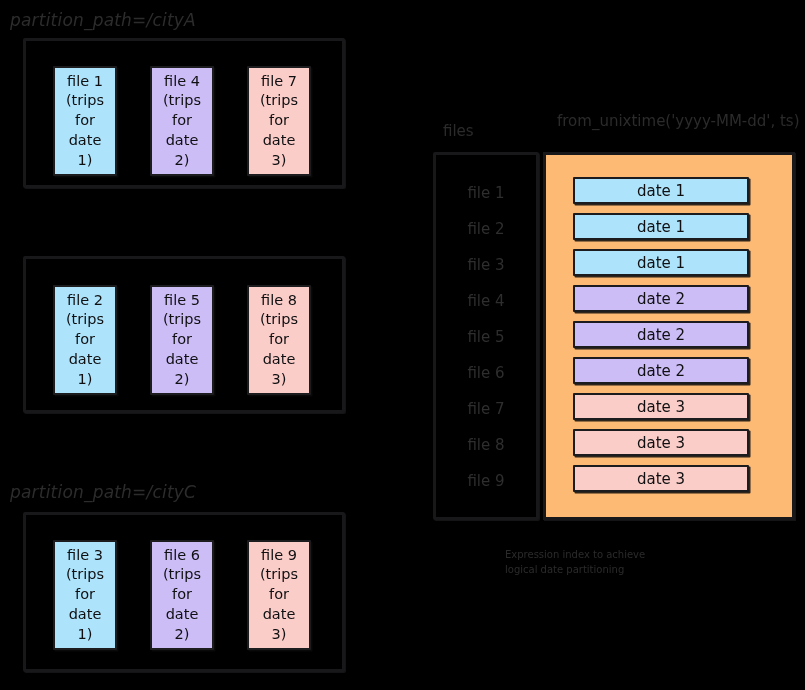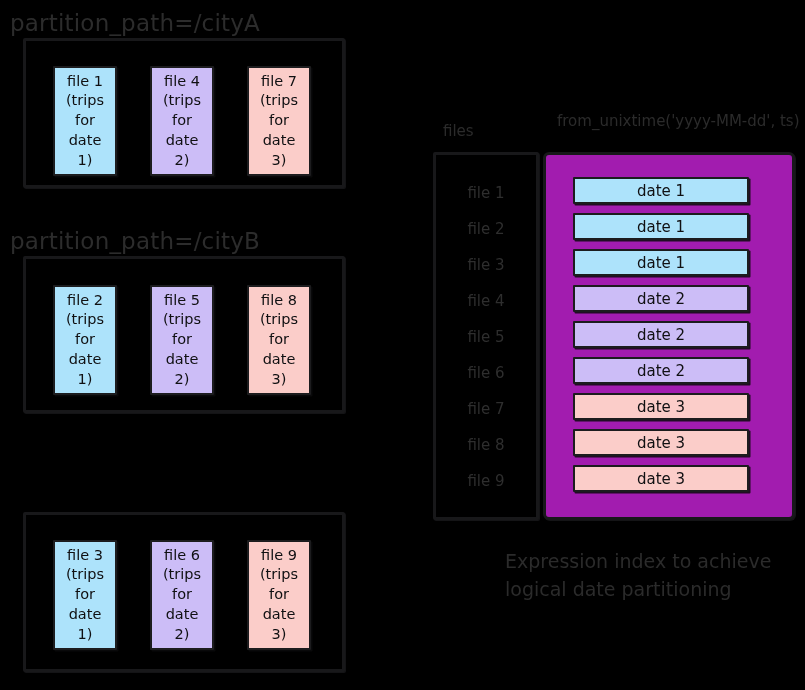--- a/index.html
+++ b/index.html
@@ -15,25 +15,26 @@
     font-family: "DejaVu Sans", sans-serif;
   }
 
   
   .partition-group { position: absolute; }
 
   .partition-title {
     position: absolute;
     left: 0;
     top: 0;
-    font-size: 23px;
+    font-size: 17px;
     letter-spacing: 0.2px;
     color: #2c2c2c;
     white-space: nowrap;
     font-family: "DejaVu Sans", sans-serif;
+    font-style: italic;
   }
 
   .partition-box {
     position: absolute;
     left: 13px;
     top: 28px;
     width: 322px;
     height: 150px;
     border: 3px solid #18181a;
     border-radius: 2px;
@@ -103,22 +104,22 @@
   }
 
   .dates-box {
     position: absolute;
     left: 113px;
     top: 40px;
     width: 252px;
     height: 368px;
     box-sizing: border-box;
     border: 3px solid #18181a;
-    border-radius: 6px;
-    background: #a21caf;
+    border-radius: 0;
+    background: #fdba74;
     box-shadow: 1px 1px 0 0 #141416;
   }
 
   .date-chip {
     position: absolute;
     left: 27px;
     width: 176px;
     height: 27px;
     box-sizing: border-box;
     border: 2px solid #1c1c1e;
@@ -129,21 +130,21 @@
     font-size: 15px;
     color: #101012;
     box-shadow: 1.5px 1.5px 0 0 rgba(10,10,12,0.85);
   }
 
   .caption {
     position: absolute;
     left: 505px;
     top: 548px;
     width: 270px;
-    font-size: 19px;
+    font-size: 10px;
     line-height: 1.45;
     color: #2b2b2b;
     white-space: pre-line;
   }
 </style>
 </head>
 <body style="background: rgb(0, 0, 0);">
 
 <div class="partition-group" style="left:10px; top:10px; width:340px; height:190px;">
   <div class="partition-title">partition_path=/cityA</div>
@@ -166,21 +167,20 @@
       <span class="card-text">file 7
 (trips
 for
 date
 3)</span>
     </div>
   </div>
 </div>
 
 <div class="partition-group" style="left:10px; top:228px; width:340px; height:196px;">
-  <div class="partition-title">partition_path=/cityB</div>
   <div class="partition-box" style="height:157px;">
     <div class="file-card slot-0" style="top: 26px; background: rgb(173, 227, 251);">
       <span class="card-text">file 2
 (trips
 for
 date
 1)</span>
     </div>
     <div class="file-card slot-1" style="top: 26px; background: rgb(204, 189, 247);">
       <span class="card-text">file 5
@@ -193,20 +193,21 @@
       <span class="card-text">file 8
 (trips
 for
 date
 3)</span>
     </div>
   </div>
 </div>
 
 <div class="partition-group" style="left:10px; top:482px; width:340px; height:200px;">
+  <div class="partition-title">partition_path=/cityC</div>
   <div class="partition-box" style="top:30px; height:160px;">
     <div class="file-card slot-0" style="top: 25px; background: rgb(173, 227, 251);">
       <span class="card-text">file 3
 (trips
 for
 date
 1)</span>
     </div>
     <div class="file-card slot-1" style="top: 25px; background: rgb(204, 189, 247);">
       <span class="card-text">file 6

